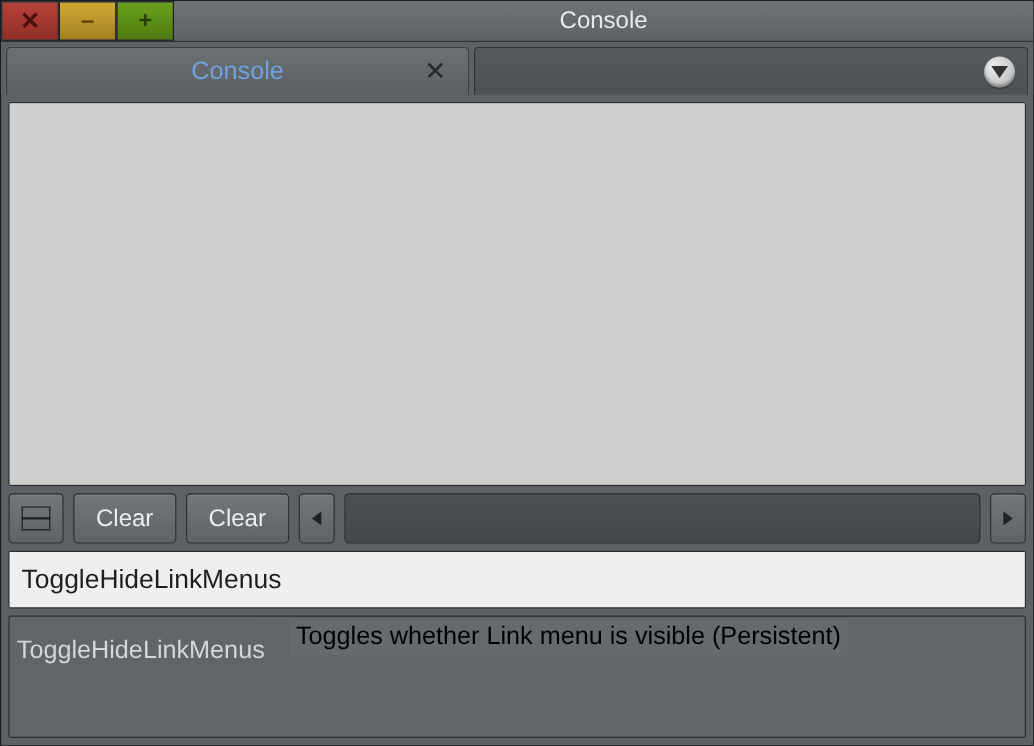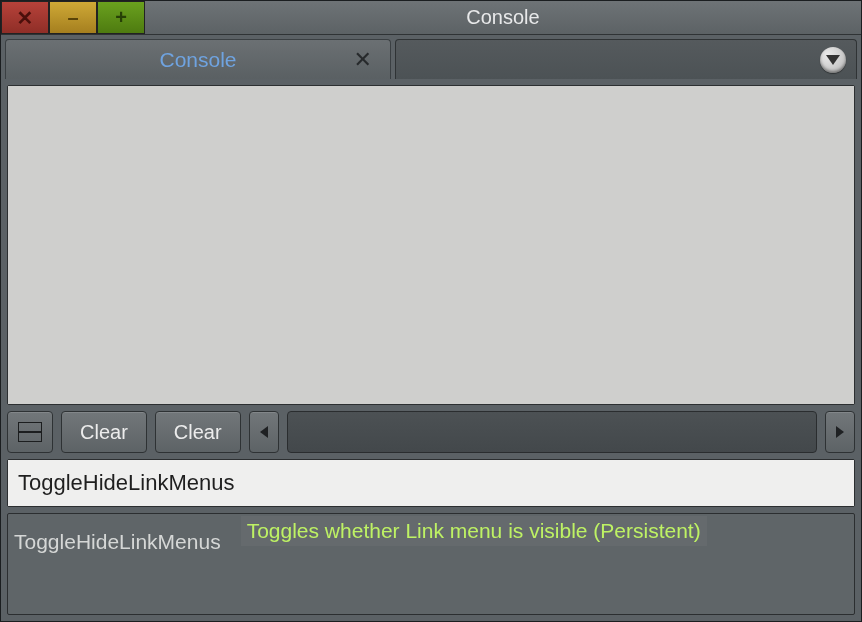--- a/index.html
+++ b/index.html
@@ -173,21 +173,21 @@
     padding: 4px 6px;
     gap: 20px;
   }
   .suggest-name {
     color: #d5d7d6;
     font-size: 21px;
     padding-top: 12px;
     white-space: nowrap;
   }
   .suggest-desc {
-    color: #bef264;
+    color: #000000;
     font-size: 21px;
     background: #656a6d;
     padding: 3px 6px;
     margin-top: -2px;
   }
 </style>
 </head>
 <body>
 
 <div class="window">

